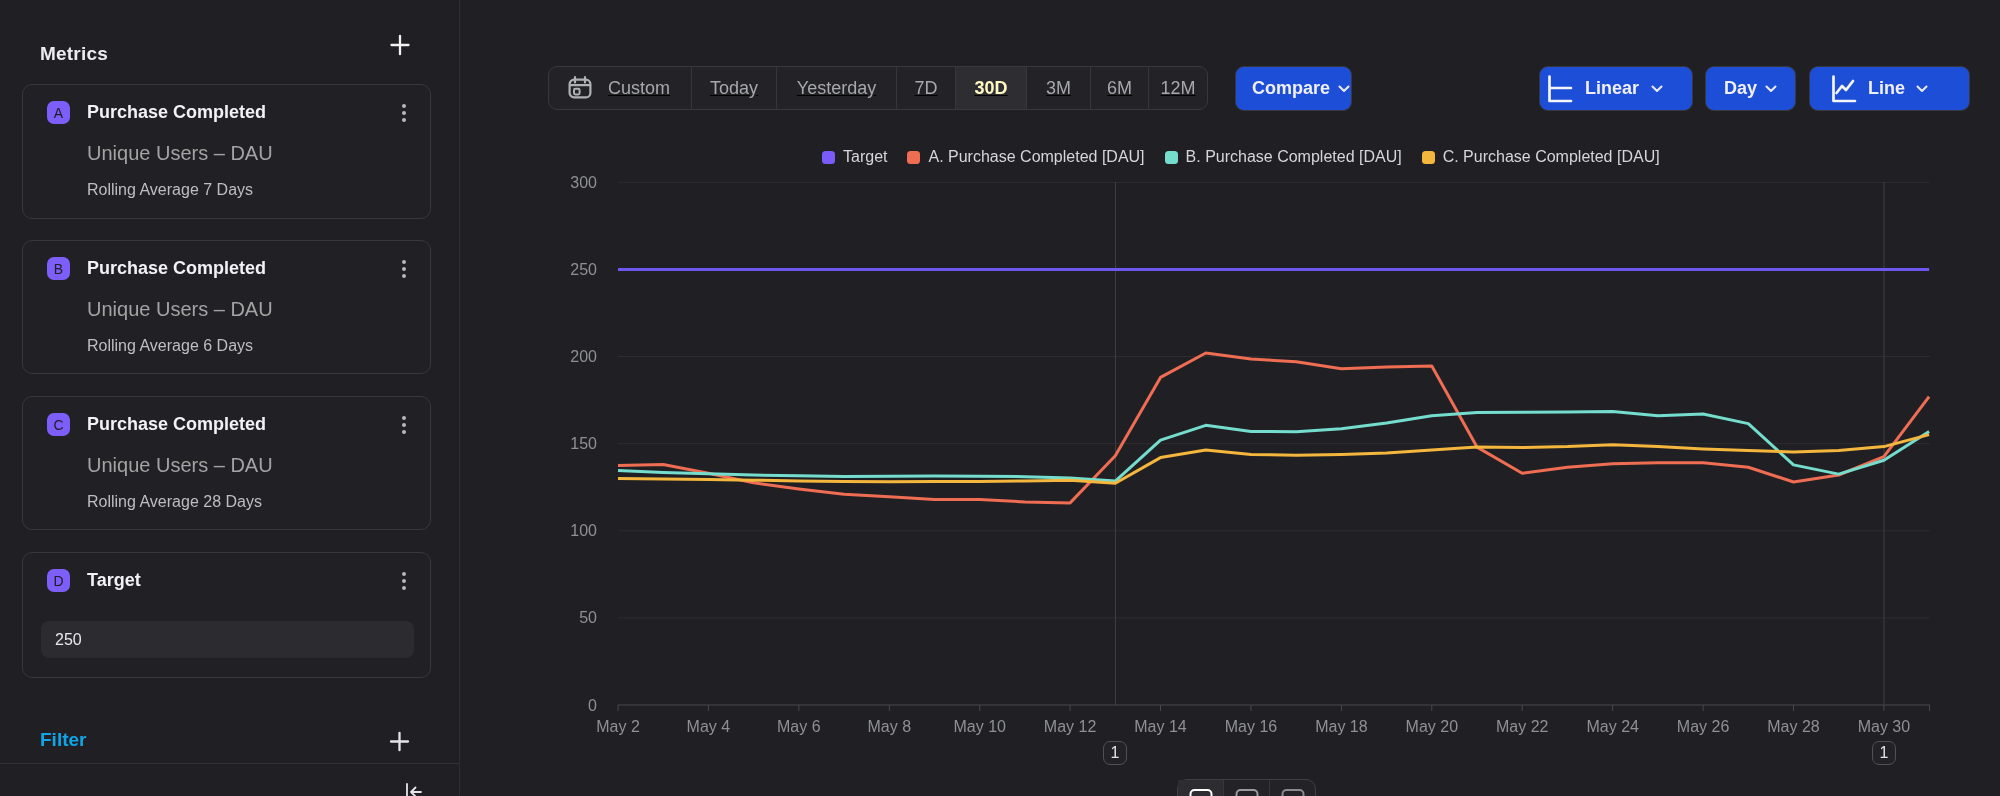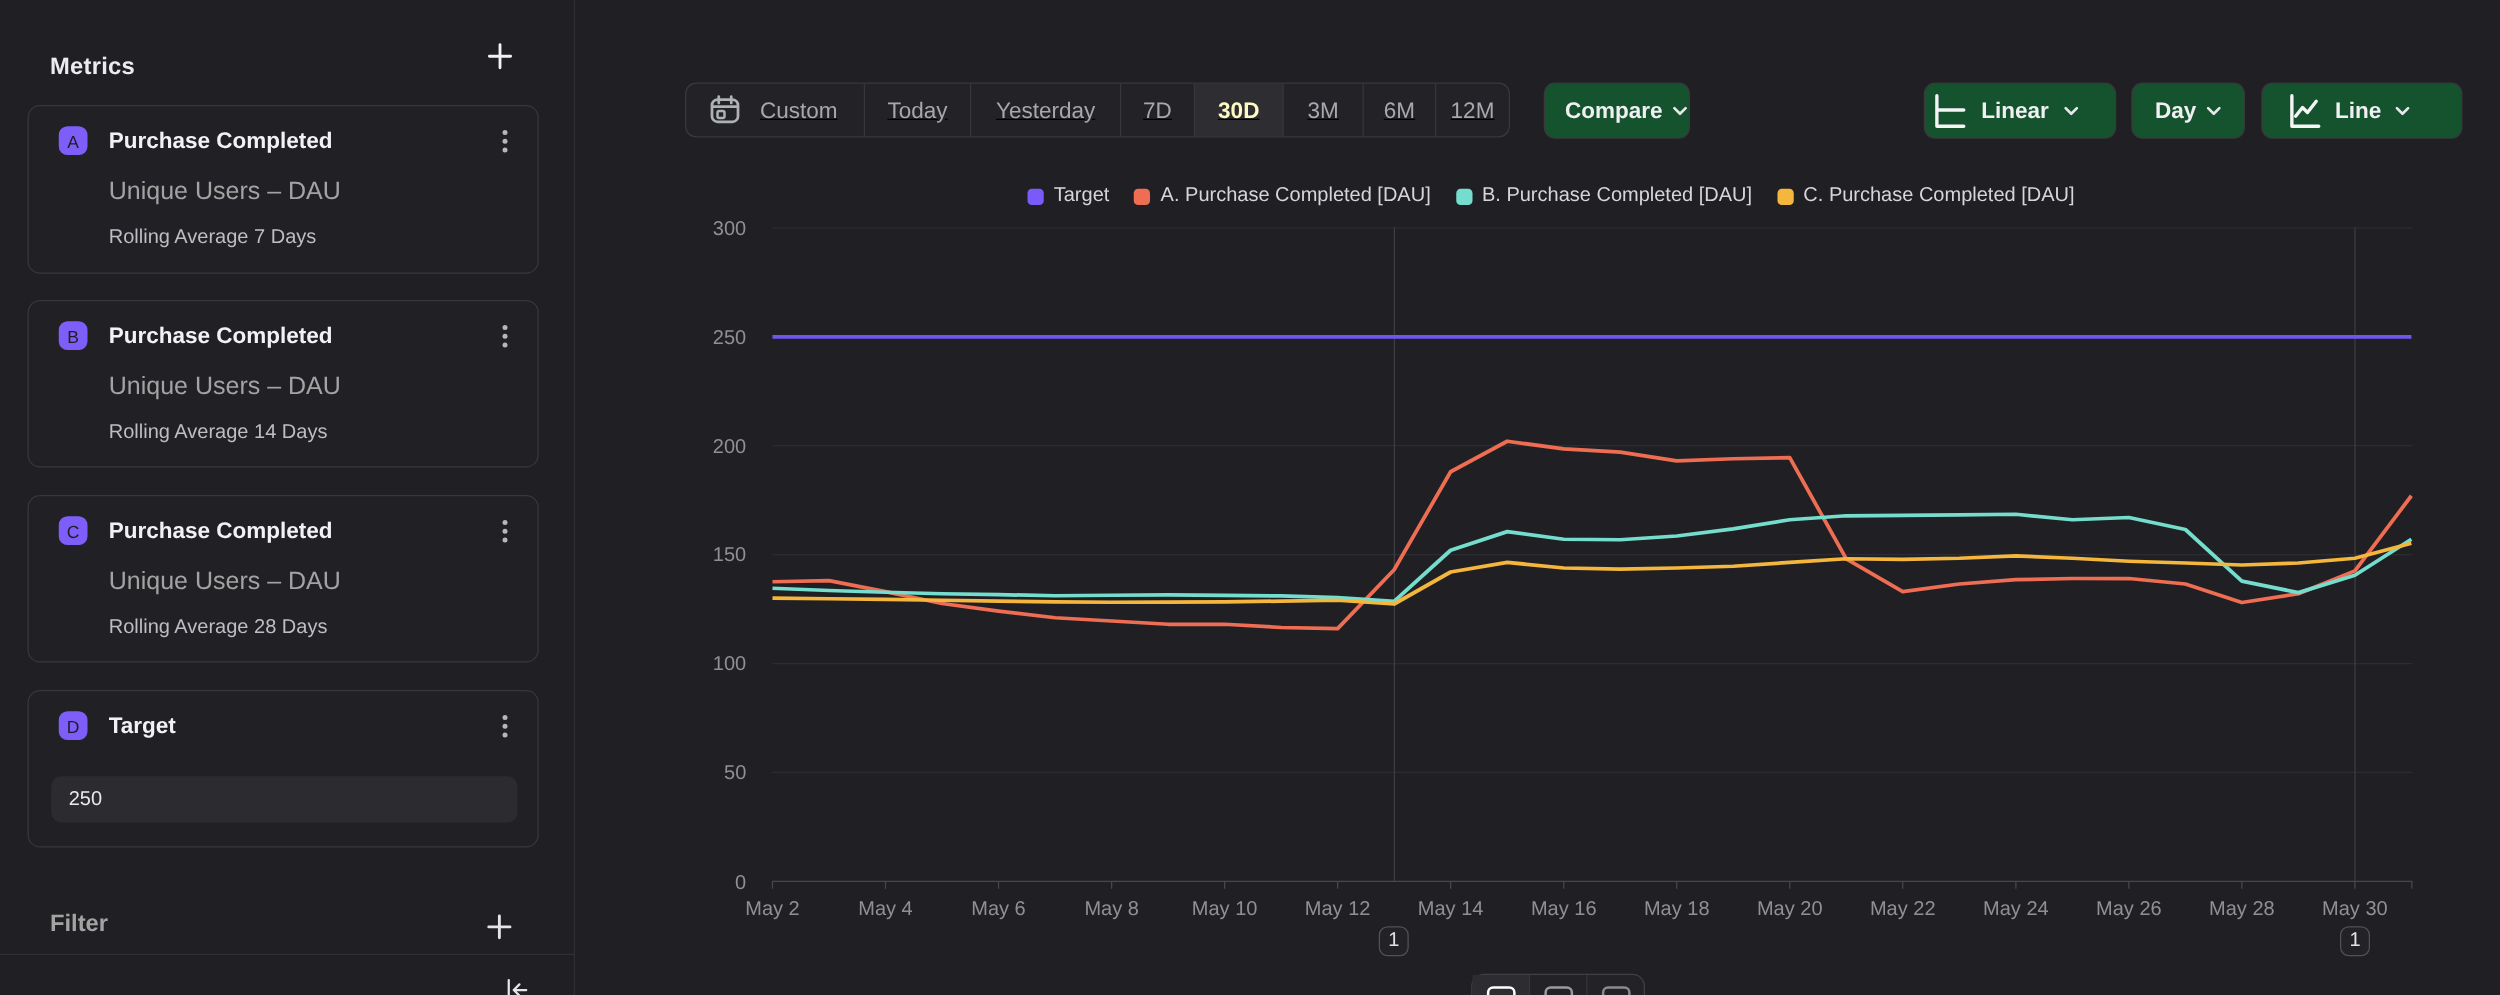--- a/index.html
+++ b/index.html
@@ -10,27 +10,27 @@
   #sidebar { position:absolute; left:0; top:0; width:460px; height:796px; border-right:1px solid #2e2e33; }
   .sb-title { position:absolute; left:40px; top:32px; font-size:19px; font-weight:700; color:#ececef; letter-spacing:.2px;margin-top:11px; }
   .card { position:absolute; left:22px; width:409px; border:1px solid #37373c; border-radius:10px; background:#212125; }
   .badge { position:absolute; left:24px; top:16px; width:23px; height:23px; border-radius:7px; background:#7e5ef8; color:#1d1d22; font-size:14px; font-weight:500; display:flex; align-items:center; justify-content:center; }
   .card-title { position:absolute; left:64px; top:17px; font-size:18px; font-weight:700; color:#f2f2f4; }
   .dots { position:absolute; right:24px; top:19px; width:4px; }
   .dots i { display:block; width:4px; height:4px; border-radius:50%; background:#b5b8ba; margin:0 0 3px 0; }
   .row2 { position:absolute; left:64px; font-size:20px; color:#a3a3a3; }
   .row3 { position:absolute; left:64px; font-size:16px; color:#bdbdc3; }
   .t-input { position:absolute; left:18px; top:68px; width:373px; height:37px; border-radius:8px; background:#2b2b30; color:#e9e9ec; font-size:16px; line-height:37px; padding-left:14px; }
-  .filter-title { position:absolute; left:40px; top:729px; font-size:19px; font-weight:700; color:#a3a3a3; }
+  .filter-title { position:absolute; left:40px; top:729px; font-size:19px; font-weight:700; color:#0ea5e9; }
   
   .seg { position:absolute; left:548px; top:66px; height:44px; width:660px; border:1px solid #38383d; border-radius:9px; background:#232327; display:flex; overflow:hidden;text-decoration:underline; }
   .seg > div { display:flex; align-items:center; justify-content:center; color:#a6a8ad; font-size:18px; border-right:1px solid #36363b; }
   .seg > div:last-child { border-right:none; }
   .seg .active { background:#2d2d32; color:#fef9c3; font-weight:700; }
-  .btn { position:absolute; top:66px; height:45px; border:1px solid #38383d; border-radius:9px; background:#14532d; display:flex; align-items:center; justify-content:center; color:#f0f0f3; font-size:18px; font-weight:700; }
+  .btn { position:absolute; top:66px; height:45px; border:1px solid #38383d; border-radius:9px; background:#1d4ed8; display:flex; align-items:center; justify-content:center; color:#f0f0f3; font-size:18px; font-weight:700; }
   
   #legend { position:absolute; left:822px; top:148px; display:flex; gap:20px; white-space:nowrap; }
   .li { display:flex; align-items:center; gap:8px; font-size:16px; color:#d6d6da; }
   .sw { width:13px; height:13px; border-radius:3.5px; }
   
   #mini { position:absolute; left:1177px; top:779px; width:139px; height:40px; border:1px solid #3f3f45; border-radius:10px; background:#232327; display:flex; }
   #mini > div { flex:1; border-right:1px solid #36363b; position:relative; }
   #mini > div:last-child { border-right:none; }
   #mini .box { position:absolute; left:50%; transform:translateX(-50%); top:9px; width:23px; height:18px; border-radius:5px; }
   
@@ -128,21 +128,21 @@
   </div>
   <div class="card" style="top:240px;height:134px">
     <div class="badge">B</div>
       <div class="card-title">Purchase Completed</div>
     <div class="dots">
         <i></i>
         <i></i>
         <i></i>
       </div>
     <div class="row2" style="top:57px">Unique Users – DAU</div>
-    <div class="row3" style="top:96px">Rolling Average 14 Days</div>
+    <div class="row3" style="top:96px">Rolling Average 6 Days</div>
   </div>
   <div class="card" style="top:396px;height:134px">
     <div class="badge">C</div>
       <div class="card-title">Purchase Completed</div>
     <div class="dots">
         <i></i>
         <i></i>
         <i></i>
       </div>
     <div class="row2" style="top:57px">Unique Users – DAU</div>

